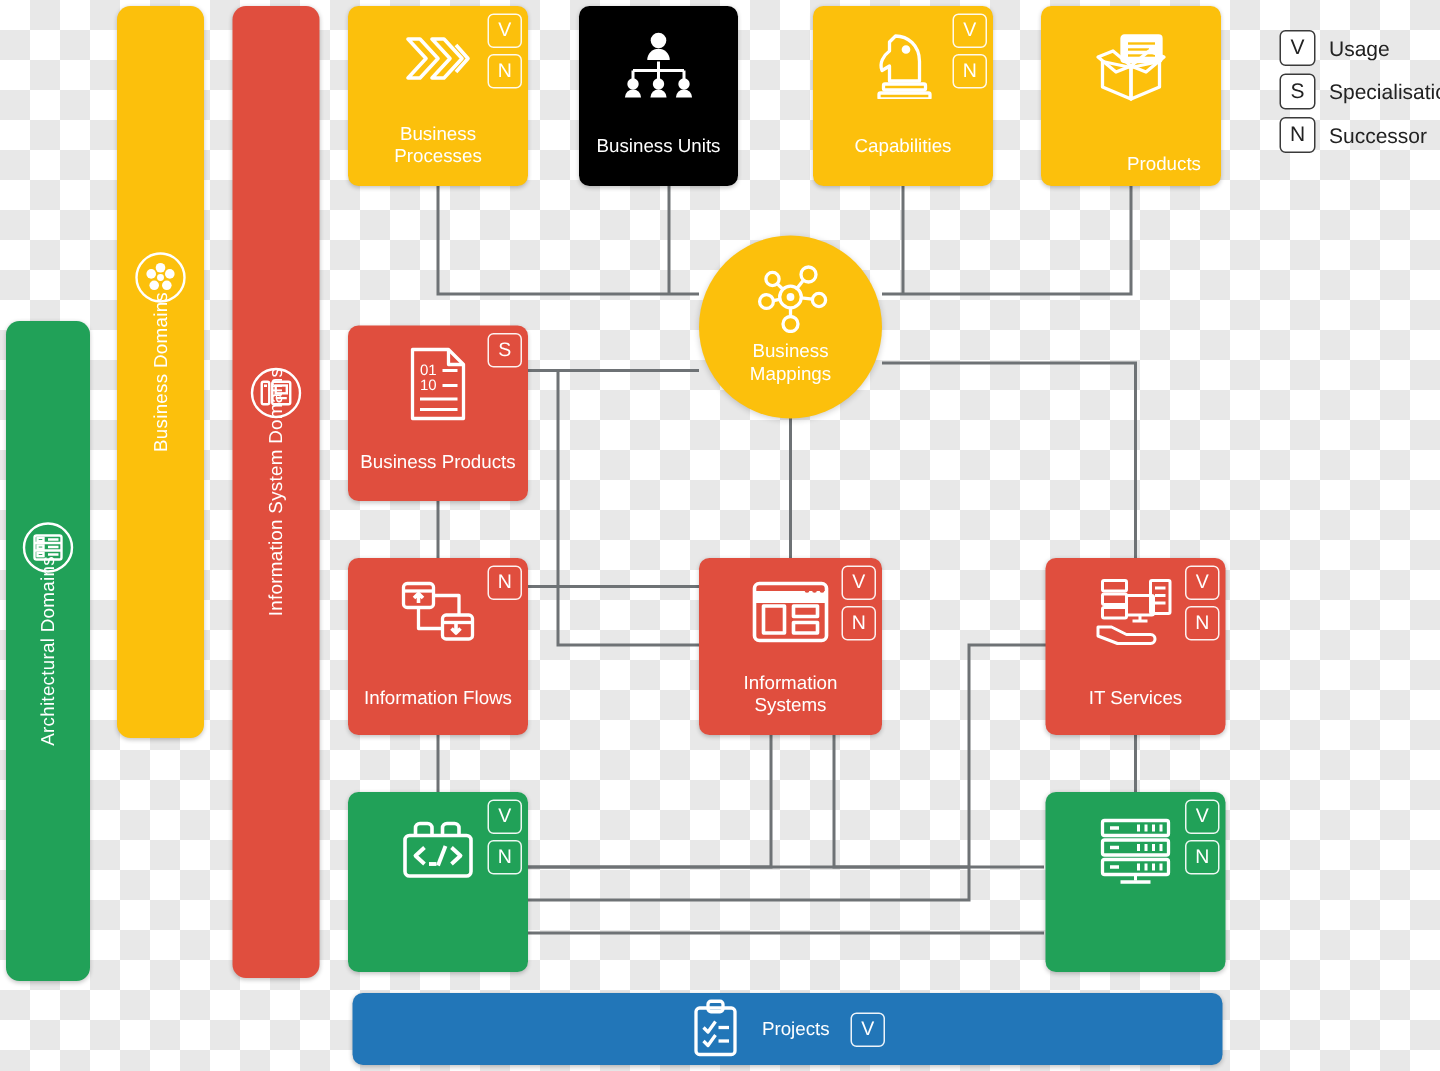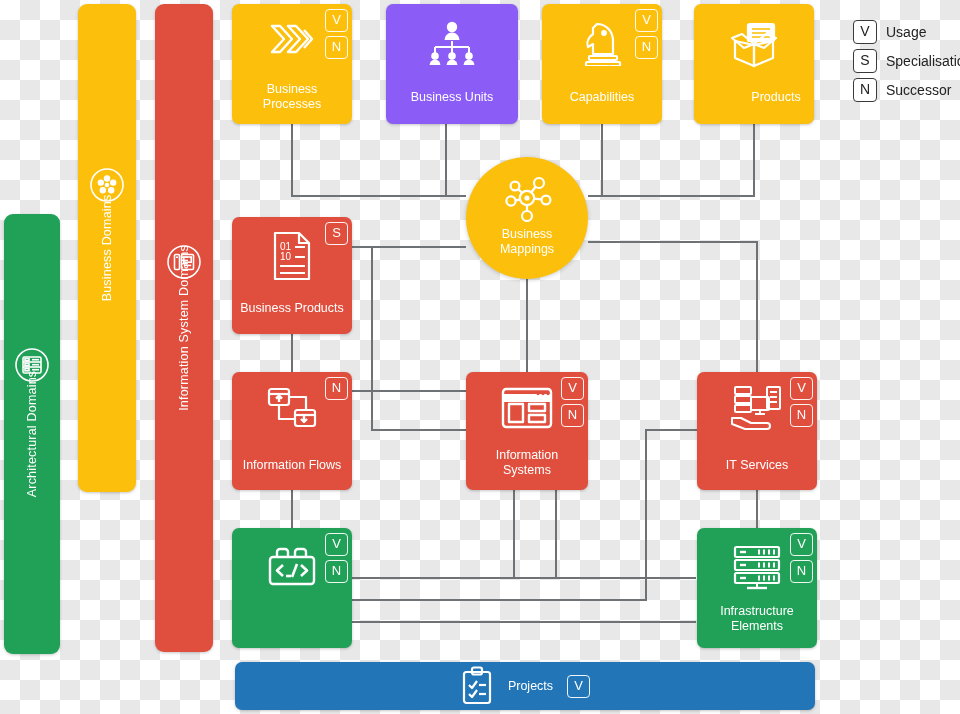--- a/index.html
+++ b/index.html
@@ -181,21 +181,21 @@
         <path d="M40,12 L48,21 L40,30"></path>
       </svg>
     </span>
     <span class="clabel" style="top:78px;">Business<br>Processes</span>
     <span class="badges" style="right:4px;top:5px;">
       <span class="badge">V</span>
       <span class="badge">N</span>
     </span>
   </div>
 
-  <div class="card" style="left:386px;top:4px;width:132px;height:120px;background:#8b5cf6;">
+  <div class="card" style="left:386px;top:4px;width:106px;height:120px;background:#000000;">
     <span class="cicon" style="top:16px;">
       <svg width="54" height="46" viewBox="0 0 54 46" fill="#fff" stroke="#fff" stroke-width="2">
         <circle cx="27" cy="7" r="5.2" stroke="none"></circle>
         <path d="M19.5,20 a7.5,7.5 0 0 1 15,0 Z" stroke="none"></path>
         <line x1="27" y1="21" x2="27" y2="27" stroke-width="2" fill="none"></line>
         <line x1="10" y1="27" x2="44" y2="27" stroke-width="2" fill="none"></line>
         <line x1="10" y1="27" x2="10" y2="33" stroke-width="2" fill="none"></line>
         <line x1="27" y1="27" x2="27" y2="33" stroke-width="2" fill="none"></line>
         <line x1="44" y1="27" x2="44" y2="33" stroke-width="2" fill="none"></line>
         <circle cx="10" cy="36" r="3.8" stroke="none"></circle>
@@ -231,21 +231,21 @@
         <rect x="22" y="2" width="26" height="17" rx="1.6" fill="#fff" stroke="#fff"></rect>
         <line x1="26" y1="7" x2="44" y2="7" stroke="#FCC00C" stroke-width="1.6"></line>
         <line x1="26" y1="11" x2="40" y2="11" stroke="#FCC00C" stroke-width="1.6"></line>
         <line x1="26" y1="15" x2="44" y2="15" stroke="#FCC00C" stroke-width="1.6"></line>
         <path d="M6,16 L16,12 L28,22 L18,26 Z"></path>
         <path d="M50,16 L40,12 L28,22 L38,26 Z"></path>
         <path d="M9,19 L9,36 L28,44 L28,23 Z"></path>
         <path d="M47,19 L47,36 L28,44 L28,23 Z"></path>
       </svg>
     </span>
-    <span class="clabel" style="top:86px;margin-left:44px;">Products</span>
+    <span class="clabel" style="top:98px;margin-left:44px;">Products</span>
   </div>
 
   <div class="hub" style="left:466px;top:157px;width:122px;height:122px;background:#FCC00C;">
     <span style="margin-top:17px;">
       <svg width="54" height="48" viewBox="0 0 54 48" fill="none" stroke="#fff" stroke-width="2.2">
         <circle cx="27" cy="24" r="7.2"></circle>
         <circle cx="27" cy="24" r="2.6" fill="#fff" stroke="none"></circle>
         <circle cx="15" cy="12" r="4.4"></circle>
         <circle cx="39" cy="9" r="5"></circle>
         <circle cx="46" cy="26" r="4.4"></circle>
@@ -378,21 +378,20 @@
         <line x1="38" y1="18.6" x2="38" y2="23.4" stroke-width="2"></line>
         <line x1="43" y1="18.6" x2="43" y2="23.4" stroke-width="2"></line>
         <line x1="28" y1="31.6" x2="28" y2="36.4" stroke-width="2"></line>
         <line x1="33" y1="31.6" x2="33" y2="36.4" stroke-width="2"></line>
         <line x1="38" y1="31.6" x2="38" y2="36.4" stroke-width="2"></line>
         <line x1="43" y1="31.6" x2="43" y2="36.4" stroke-width="2"></line>
         <line x1="26" y1="39" x2="26" y2="43" stroke-width="2"></line>
         <line x1="16" y1="44" x2="36" y2="44" stroke-width="2.4"></line>
       </svg>
     </span>
-    <span class="clabel" style="top:76px;">Infrastructure<br>Elements</span>
     <span class="badges" style="right:4px;top:5px;">
       <span class="badge">V</span>
       <span class="badge">N</span>
     </span>
   </div>
 
   <div class="pbar" style="left:235px;top:662px;width:580px;height:48px;background:#2276B8;">
     <span style="display:flex;">
       <svg width="34" height="40" viewBox="0 0 34 40" fill="none" stroke="#fff" stroke-width="2.2" stroke-linejoin="round">
         <rect x="4" y="6" width="26" height="31" rx="2.4"></rect>

